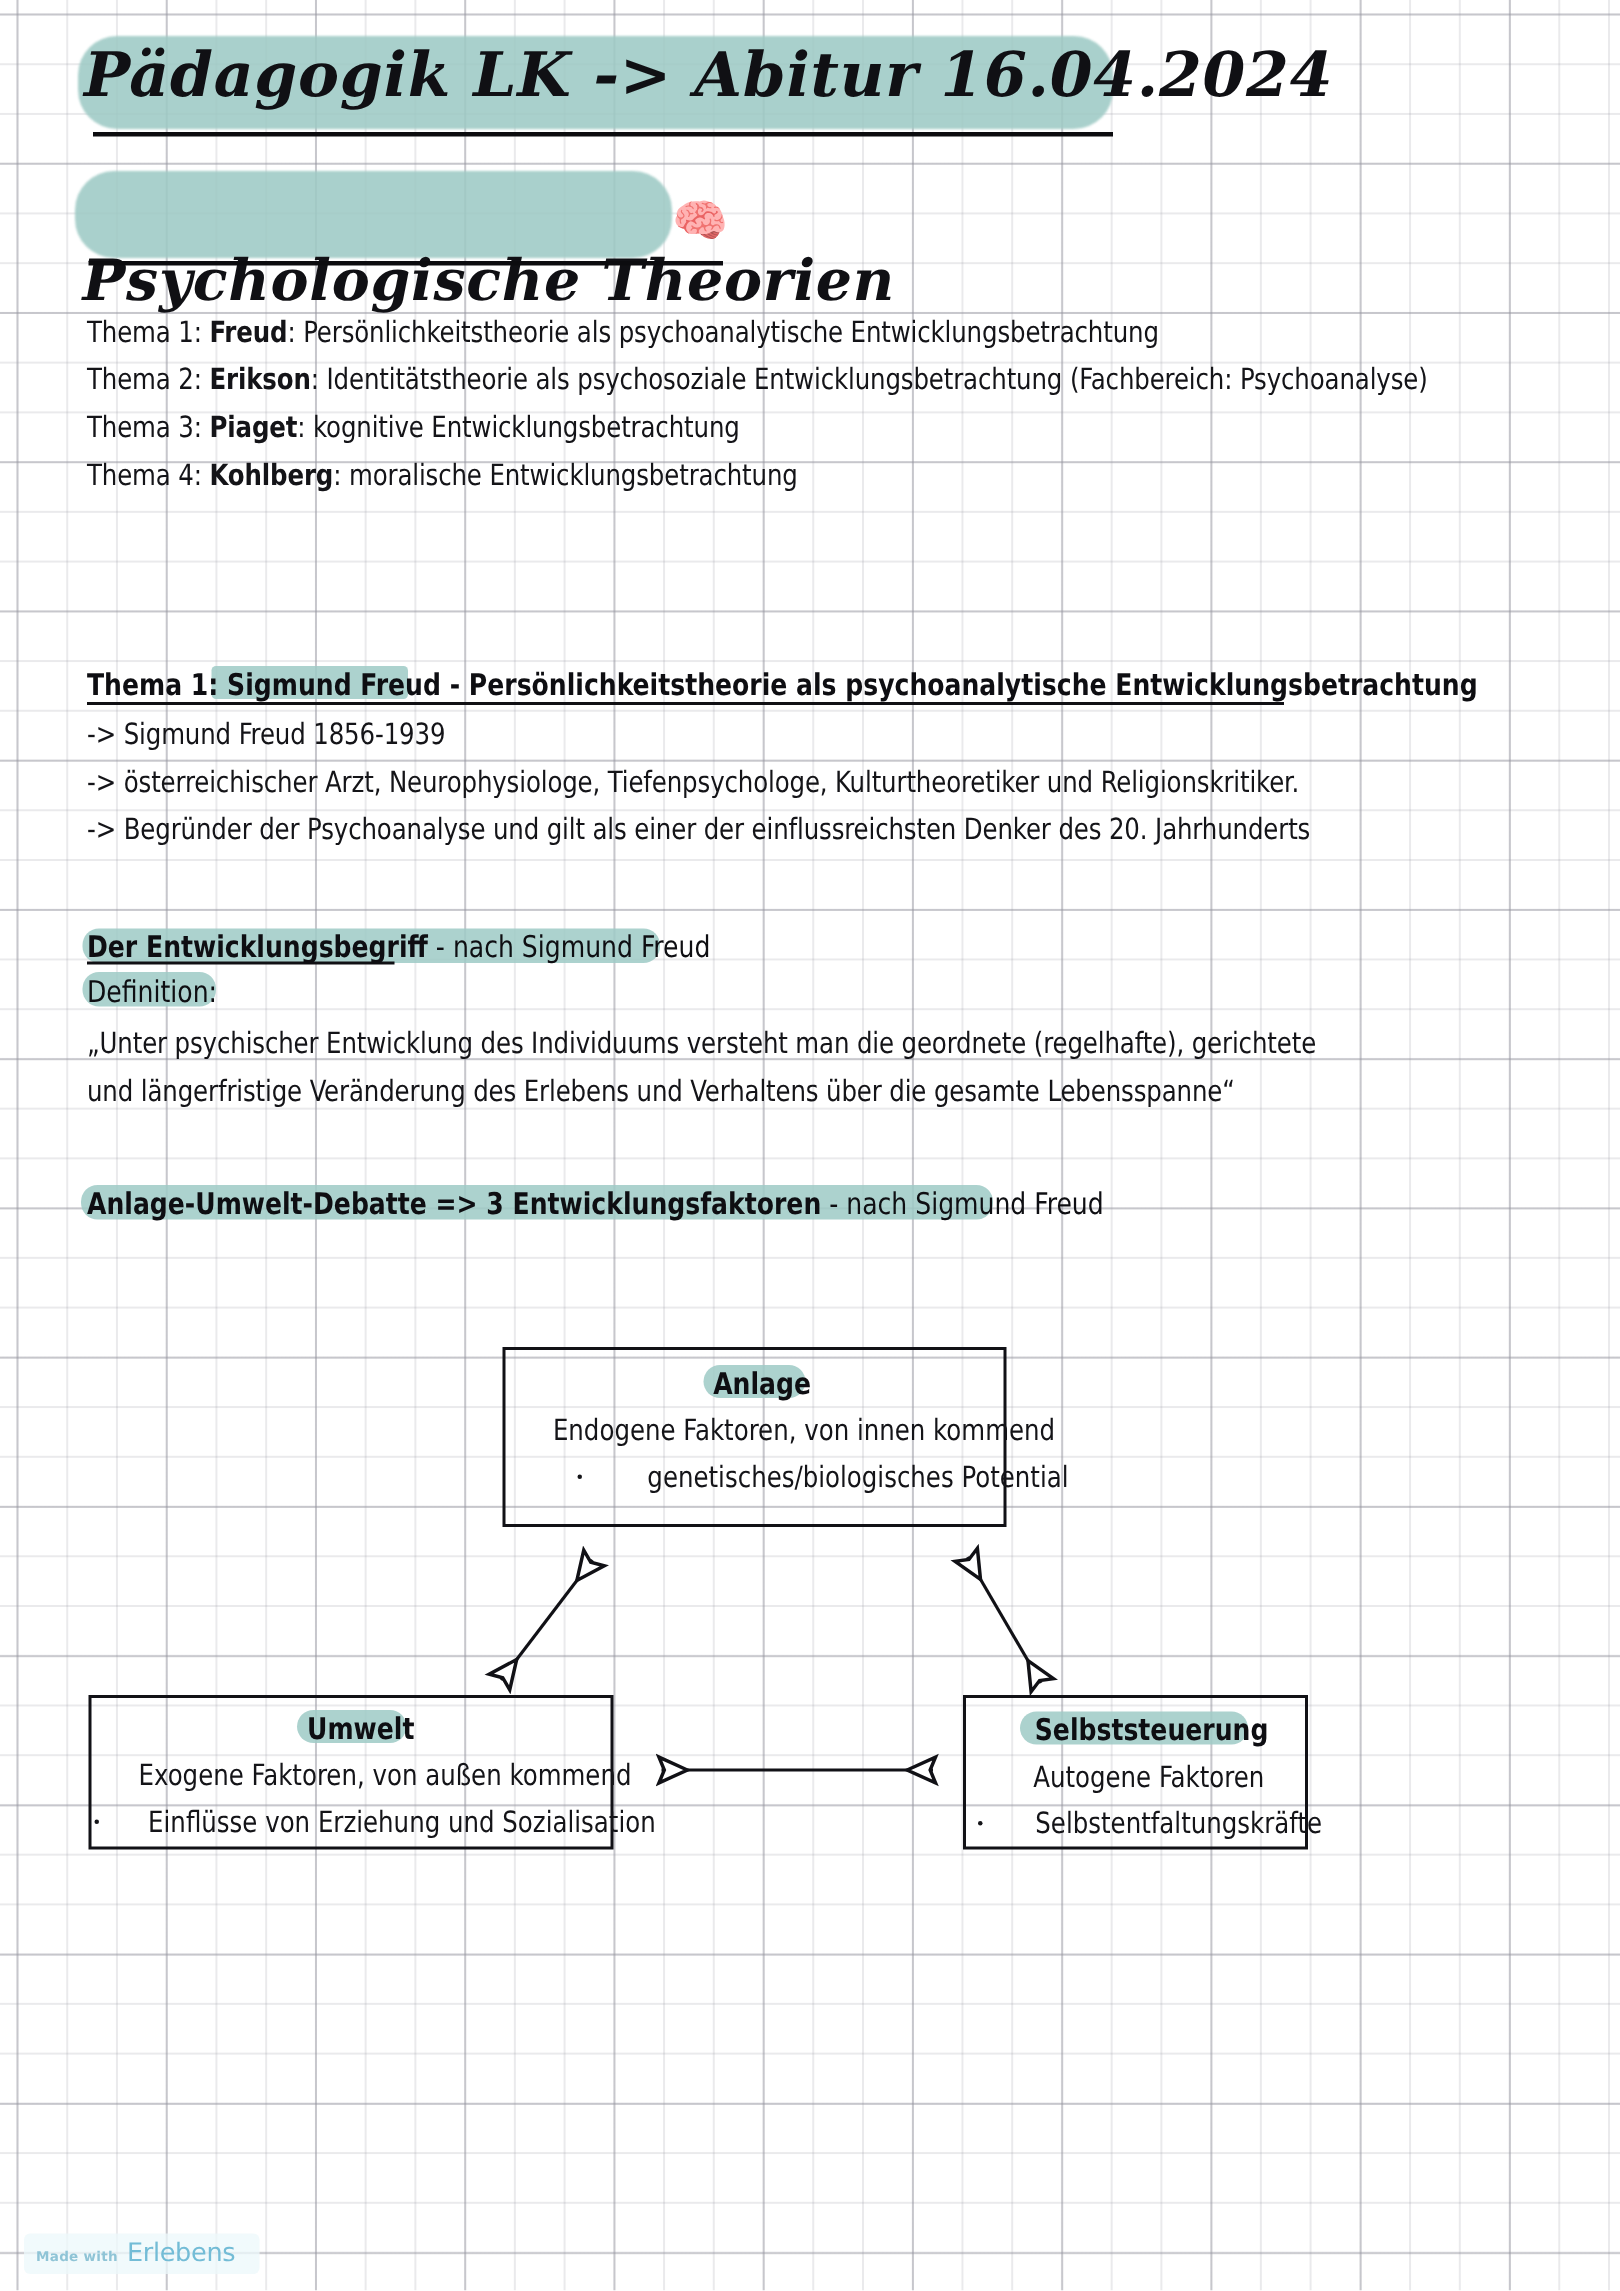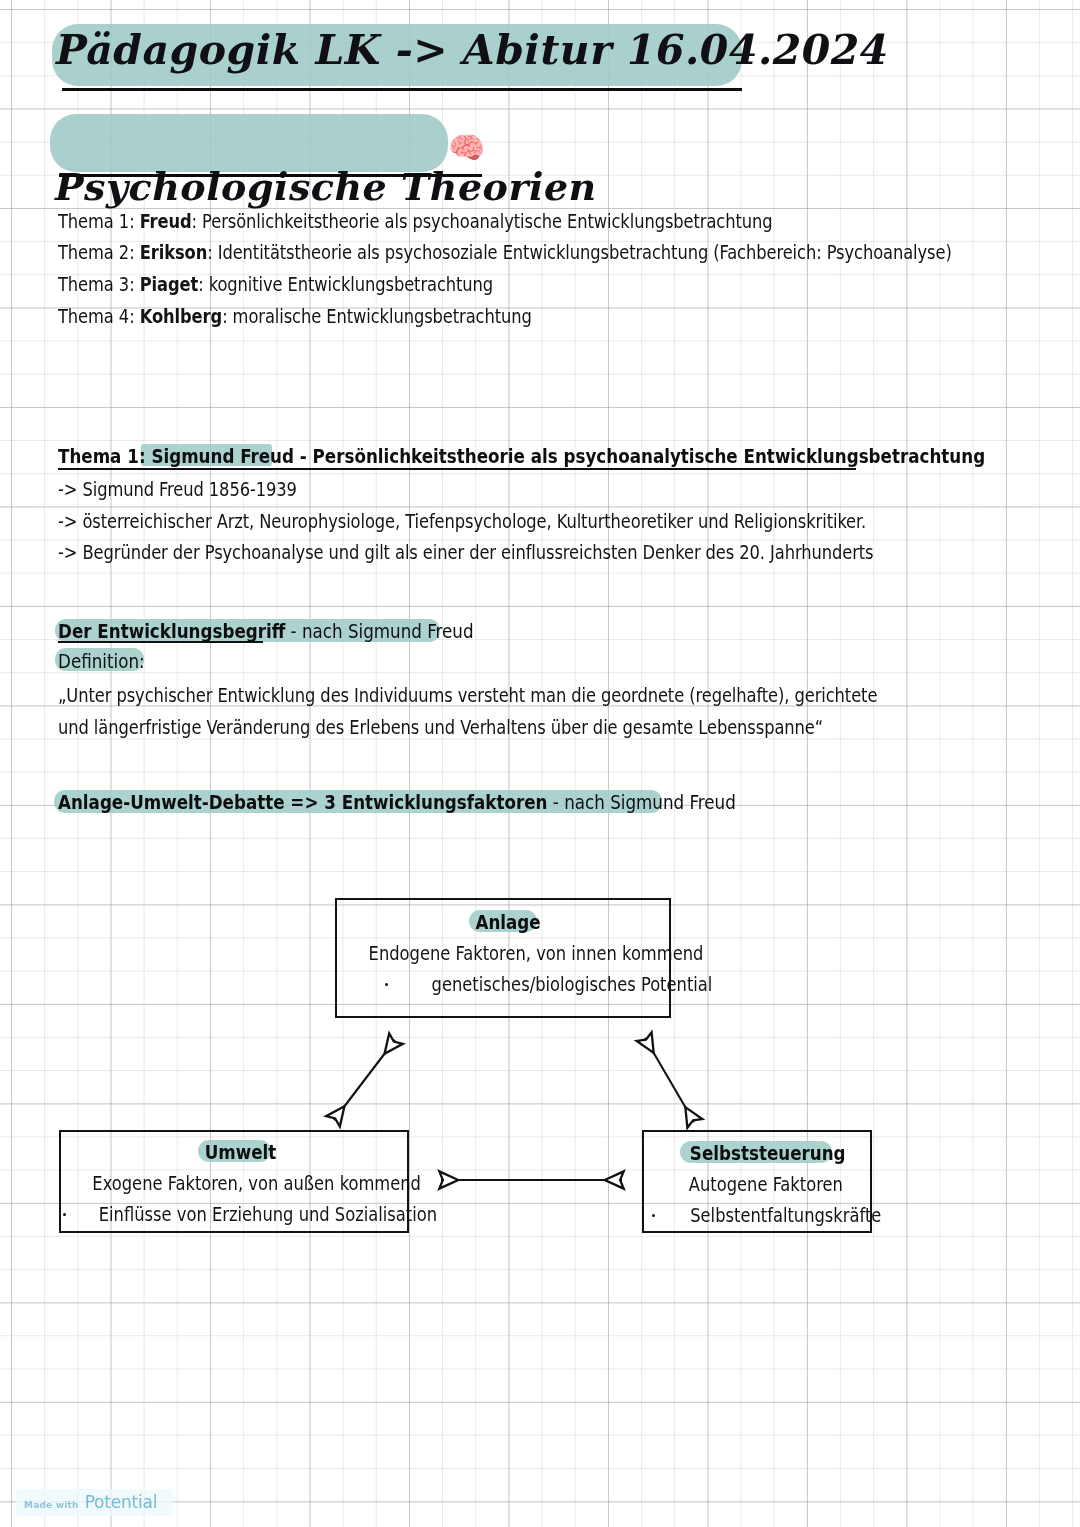--- a/index.html
+++ b/index.html
@@ -253,16 +253,16 @@
 
   <div class="dbox" style="left:642px; top:1130px; width:230px; height:103px;"></div>
   <div class="hl" style="left:680px; top:1141px; width:152px; height:22px; z-index:3;"></div>
   <div class="dbox-title" style="left:684px; top:1141px; z-index:4;">Selbststeuerung</div>
   <div class="dbox-line" style="left:683px; top:1173px;">Autogene Faktoren</div>
   <div class="bullet-dot" style="left:652px; top:1214px;"></div>
   <div class="dbox-line" style="left:683px; top:1204px;">Selbstentfaltungskräfte</div>
 
   <div class="watermark">
     <span class="wm-made">Made with</span>
-    <span class="wm-brand">Potential</span>
+    <span class="wm-brand">Erlebens</span>
   </div>
 
 </div>
 
 </body></html>

